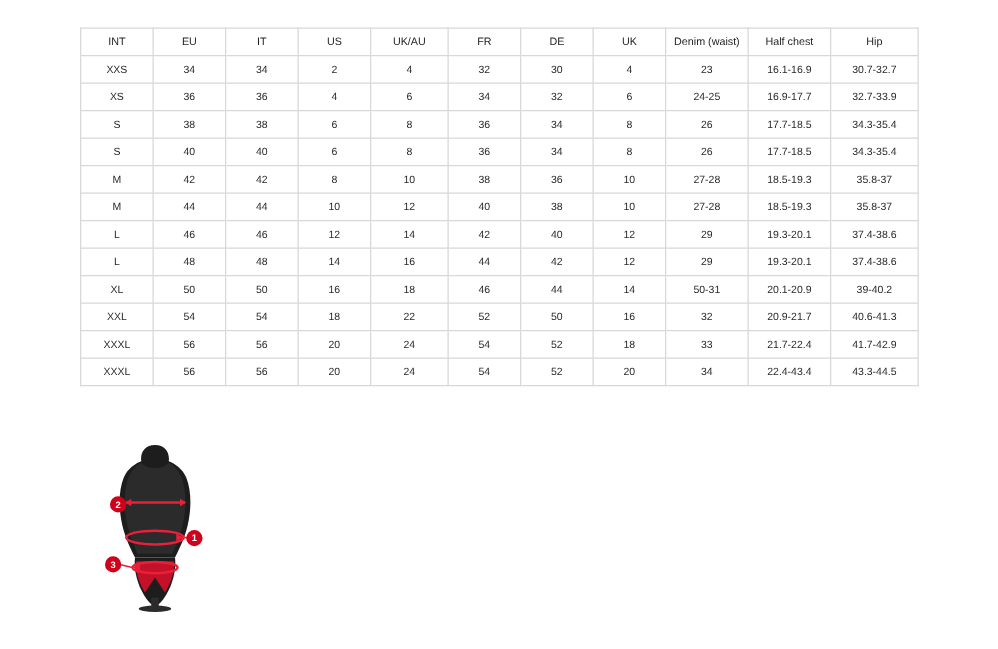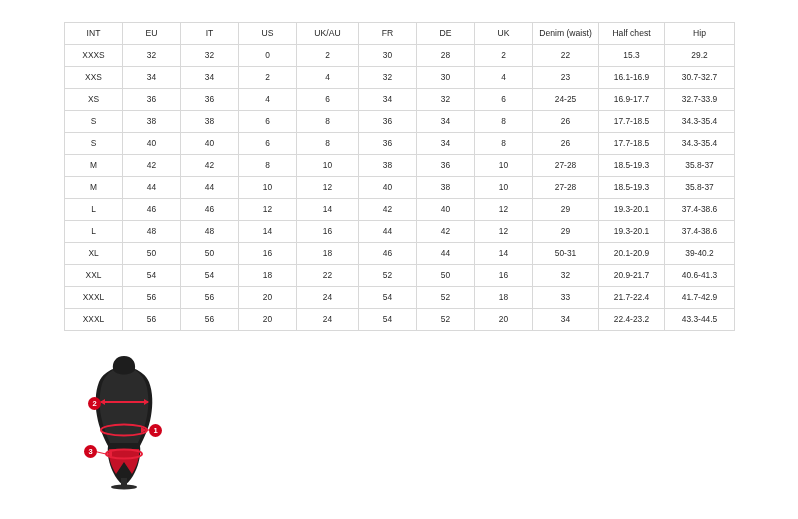--- a/index.html
+++ b/index.html
@@ -156,33 +156,20 @@
           <th>FR</th>
           <th>DE</th>
           <th>UK</th>
           <th>Denim (waist)</th>
           <th>Half chest</th>
           <th>Hip</th>
         </tr>
       </thead>
       <tbody>
         <tr>
-          <td>XXXS</td>
-          <td>32</td>
-          <td>32</td>
-          <td>0</td>
-          <td>2</td>
-          <td>30</td>
-          <td>28</td>
-          <td>2</td>
-          <td>22</td>
-          <td>15.3</td>
-          <td>29.2</td>
-        </tr>
-        <tr>
           <td>XXS</td>
           <td>34</td>
           <td>34</td>
           <td>2</td>
           <td>4</td>
           <td>32</td>
           <td>30</td>
           <td>4</td>
           <td>23</td>
           <td>16.1-16.9</td>
@@ -321,21 +308,21 @@
         <tr>
           <td>XXXL</td>
           <td>56</td>
           <td>56</td>
           <td>20</td>
           <td>24</td>
           <td>54</td>
           <td>52</td>
           <td>20</td>
           <td>34</td>
-          <td>22.4-23.2</td>
+          <td>22.4-43.4</td>
           <td>43.3-44.5</td>
         </tr>
       </tbody>
     </table>
   </div>
 
   <div class="howto">
 
     <div class="howto-body">
 

